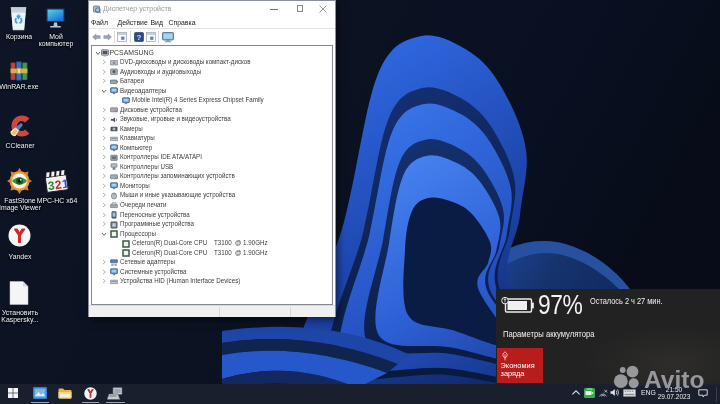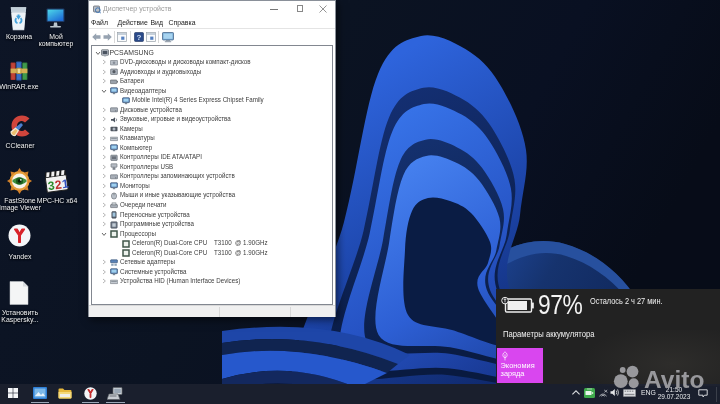--- a/index.html
+++ b/index.html
@@ -573,21 +573,21 @@
   <svg style="position:absolute;left:4px;top:7px" width="36" height="19" viewBox="0 0 36 19">
     <rect x="5.5" y="3" width="26" height="13" rx="1.2" fill="none" stroke="#f0f0f0" stroke-width="1.4"></rect>
     <rect x="7.5" y="5" width="19.5" height="9" fill="#f0f0f0"></rect>
     <rect x="32" y="6.6" width="1.8" height="5.8" fill="#f0f0f0"></rect>
     <circle cx="5" cy="4.6" r="3.3" fill="#212225" stroke="#f0f0f0" stroke-width="1"></circle>
     <path d="M5 2.6 L5 6.4 M3.8 4 L5 2.7 L6.2 4" stroke="#f0f0f0" stroke-width="0.8" fill="none"></path>
   </svg>
   <div style="position:absolute;left:42px;top:-1px;font-size:28.5px;color:#f4f4f4;letter-spacing:-0.5px;transform:scaleX(0.8);transform-origin:0 0">97%</div>
   <div style="position:absolute;left:94px;top:7px;font-size:9px;color:#f0f0f0;white-space:nowrap;transform:scaleX(0.82);transform-origin:0 0">Осталось 2 ч 27 мин.</div>
   <div style="position:absolute;left:7px;top:40px;font-size:9px;color:#f2f2f2;white-space:nowrap;transform:scaleX(0.85);transform-origin:0 0">Параметры аккумулятора</div>
-  <div style="position:absolute;left:1px;top:59px;width:46px;height:35px;background:#d946ef">
+  <div style="position:absolute;left:1px;top:59px;width:46px;height:35px;background:#b91c1c">
     <svg style="position:absolute;left:4px;top:3px" width="8" height="10" viewBox="0 0 8 10">
       <path d="M4 0.8 C6.2 2.2 6.6 4.4 5.7 5.7 C4.8 7 3.2 7 2.3 5.7 C1.4 4.4 1.8 2.2 4 0.8 Z" fill="none" stroke="#fff" stroke-width="0.7"></path>
       <path d="M4 3.4 L4 9.4" stroke="#fff" stroke-width="0.7"></path>
     </svg>
     <div style="position:absolute;left:3.5px;top:14px;font-size:7.4px;color:#fff;line-height:8.4px">Экономия<br>заряда</div>
   </div>
 </div>
 
 <div id="taskbar"></div>
 <div style="position:absolute;left:716px;top:387px;width:1px;height:15px;background:#3a3f4a"></div>

